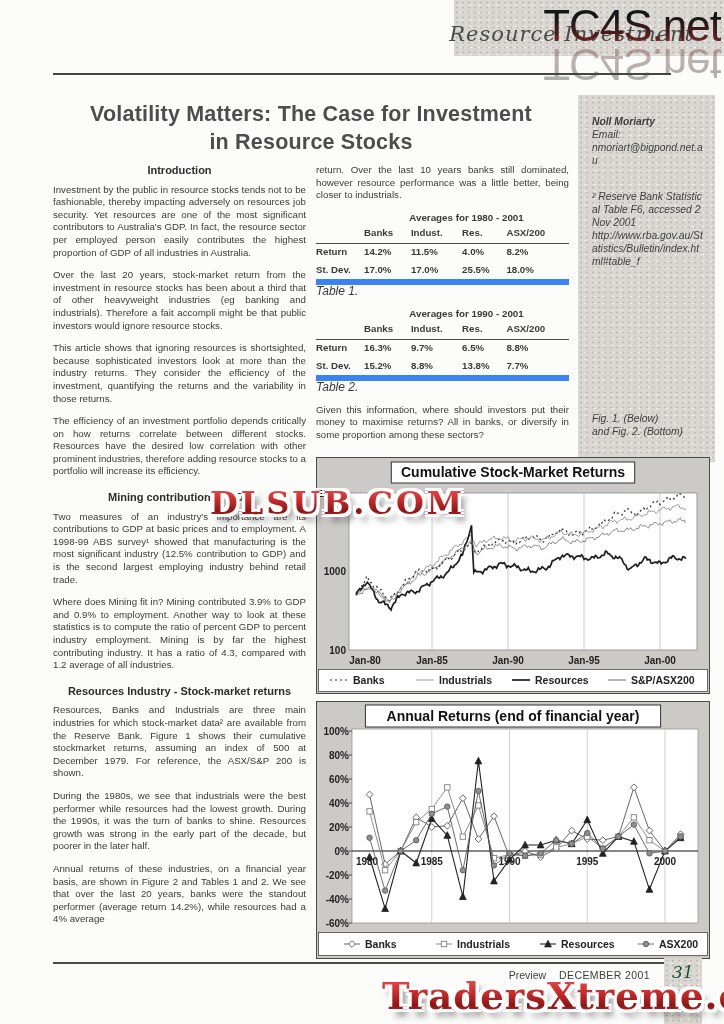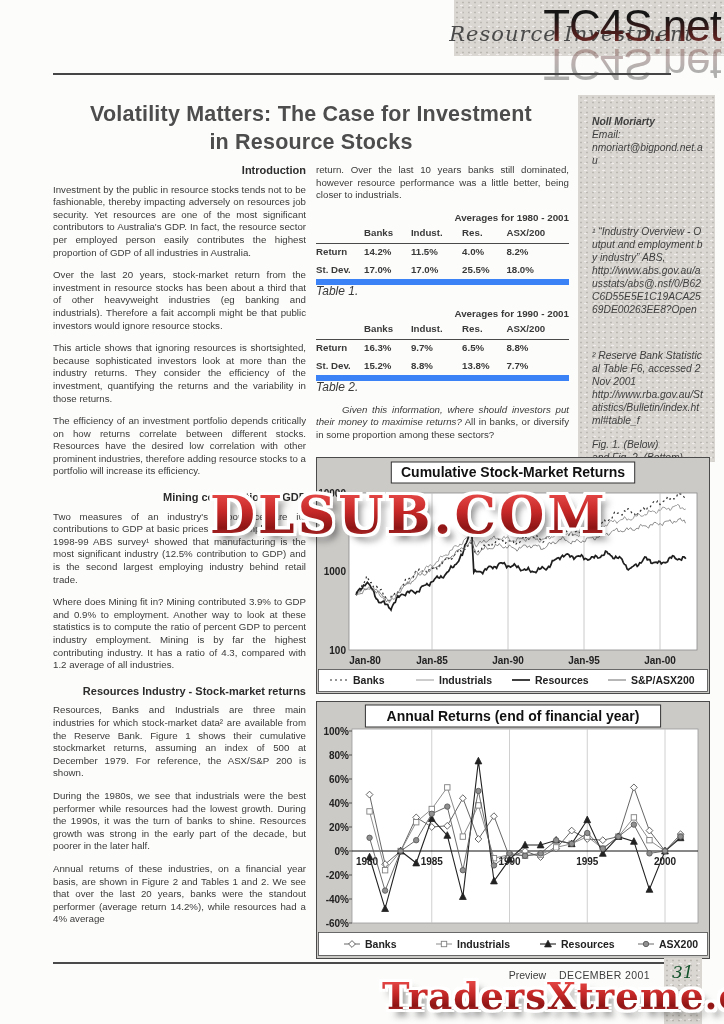--- a/index.html
+++ b/index.html
@@ -21,30 +21,30 @@
   .tc4s-main{top:2px;}
   .tc4s-refl{top:40px;transform:scaleY(-1);opacity:.33;}
   .toprule{position:absolute;left:53px;top:73px;width:618px;height:2px;background:#454545;}
   
   .title{position:absolute;left:53px;top:100px;width:516px;margin:0;text-align:center;
        font-size:21.5px;line-height:28px;font-weight:600;color:#4d4d4d;letter-spacing:.2px;}
   .col{position:absolute;top:164px;width:253px;font-size:9.7px;line-height:12.6px;text-align:justify;}
   .col-left{left:53px;}
   .col-right{left:316px;}
   .col p{margin:0 0 10px;}
-  .col h2{font-size:11px;margin:13px 0 7px;color:#2d2d2d;text-align:right;}
+  .col h2{font-size:11px;margin:13px 0 7px;color:#2d2d2d;text-align:center;}
   .col h2.first{margin-top:0;}
   
-  .tbl-title{font-weight:bold;margin:3px 0 2px 48px;font-size:9.8px;text-align:right;}
+  .tbl-title{font-weight:bold;margin:3px 0 2px 48px;font-size:9.8px;text-align:center;}
   .data-table{border-collapse:collapse;width:100%;font-size:9.7px;}
   .data-table td{padding:2.5px 0;text-align:left;font-weight:bold;}
   .data-table tr.cols td{font-weight:bold;padding:1px 0 3px;border-bottom:1px solid #4a4a4a;}
   .data-table tr.last td{border-bottom:6px solid #3b82f6;}
   .tbl-caption{font-style:italic;font-size:12px;margin:7px 0 13px;text-align:left;}
-  .question .q-it{font-style:italic;margin-left:26px;}
+  .question .q-it{}
   
   .sidebar{position:absolute;left:578px;top:95px;width:137px;height:367px;box-sizing:border-box;
        padding:20px 12px 14px 14px;font-size:10.3px;line-height:13px;font-style:italic;color:#3f3f3f;
        display:flex;flex-direction:column;}
   .sb-author{font-weight:bold;margin:0;}
   .sb-email{margin:0;word-break:break-all;}
   .sb-fn1{margin-top:58px;word-break:break-all;}
   .sb-fn2{margin-top:23px;word-break:break-all;}
   .sb-fig{margin-top:auto;}
   
@@ -61,21 +61,21 @@
        font-style:italic;font-size:17px;color:#14532d;}
   
   .wm-red{position:absolute;font-family:"DejaVu Serif",serif;font-weight:bold;white-space:nowrap;z-index:5;}
   .wm-red .under{position:absolute;left:0;top:0;color:#ffffff;
        text-shadow:-3px -3px 0 #fff,3px -3px 0 #fff,-3px 3px 0 #fff,3px 3px 0 #fff,
                    0 -3px 0 #fff,0 3px 0 #fff,-3px 0 0 #fff,3px 0 0 #fff,
                    6px 7px 6px rgba(40,40,40,.5);}
   .wm-red .over{position:relative;
        background:linear-gradient(#ef5350 5%,#c62828 45%,#8e1515 72%,#d84343 100%);
        -webkit-background-clip:text;background-clip:text;color:transparent;}
-  #wm-dlsub{left:210px;top:484px;font-size:52px;letter-spacing:3px;}
+  #wm-dlsub{left:210px;top:484px;font-size:32px;letter-spacing:3px;}
   #wm-traders{left:382px;top:974px;font-size:37px;letter-spacing:1px;}
 </style>
 </head>
 <body>
 
 <div class="page">
 
   <div class="header-box tex">
     <div class="masthead-script">Resource Investment</div>
   </div>
@@ -169,24 +169,20 @@
       <span class="q-it">Given this information, where should investors put their money to maximise returns?</span>
       <span>All in banks, or diversify in some proportion among these sectors?</span>
     </p>
   </div>
 
   <div class="sidebar tex">
     <p class="sb-author">Noll Moriarty</p>
     <p class="sb-email">
       <span>Email:</span><br>
       <span>nmoriart@bigpond.net.au</span>
-    </p>
-    <p class="sb-fn1">
-      <span>¹ “Industry Overview - Output and employment by industry” ABS,</span><br>
-      <span>http://www.abs.gov.au/ausstats/abs@.nsf/0/B62C6D55E5E1C19ACA2569DE00263EE8?Open</span>
     </p>
     <p class="sb-fn2">
       <span>² Reserve Bank Statistical Table F6, accessed 2 Nov 2001</span><br>
       <span>http://www.rba.gov.au/Statistics/Bulletin/index.html#table_f</span>
     </p>
     <p class="sb-fig">
       <span>Fig. 1. (Below)</span><br>
       <span>and Fig. 2. (Bottom)</span>
     </p>
   </div>

